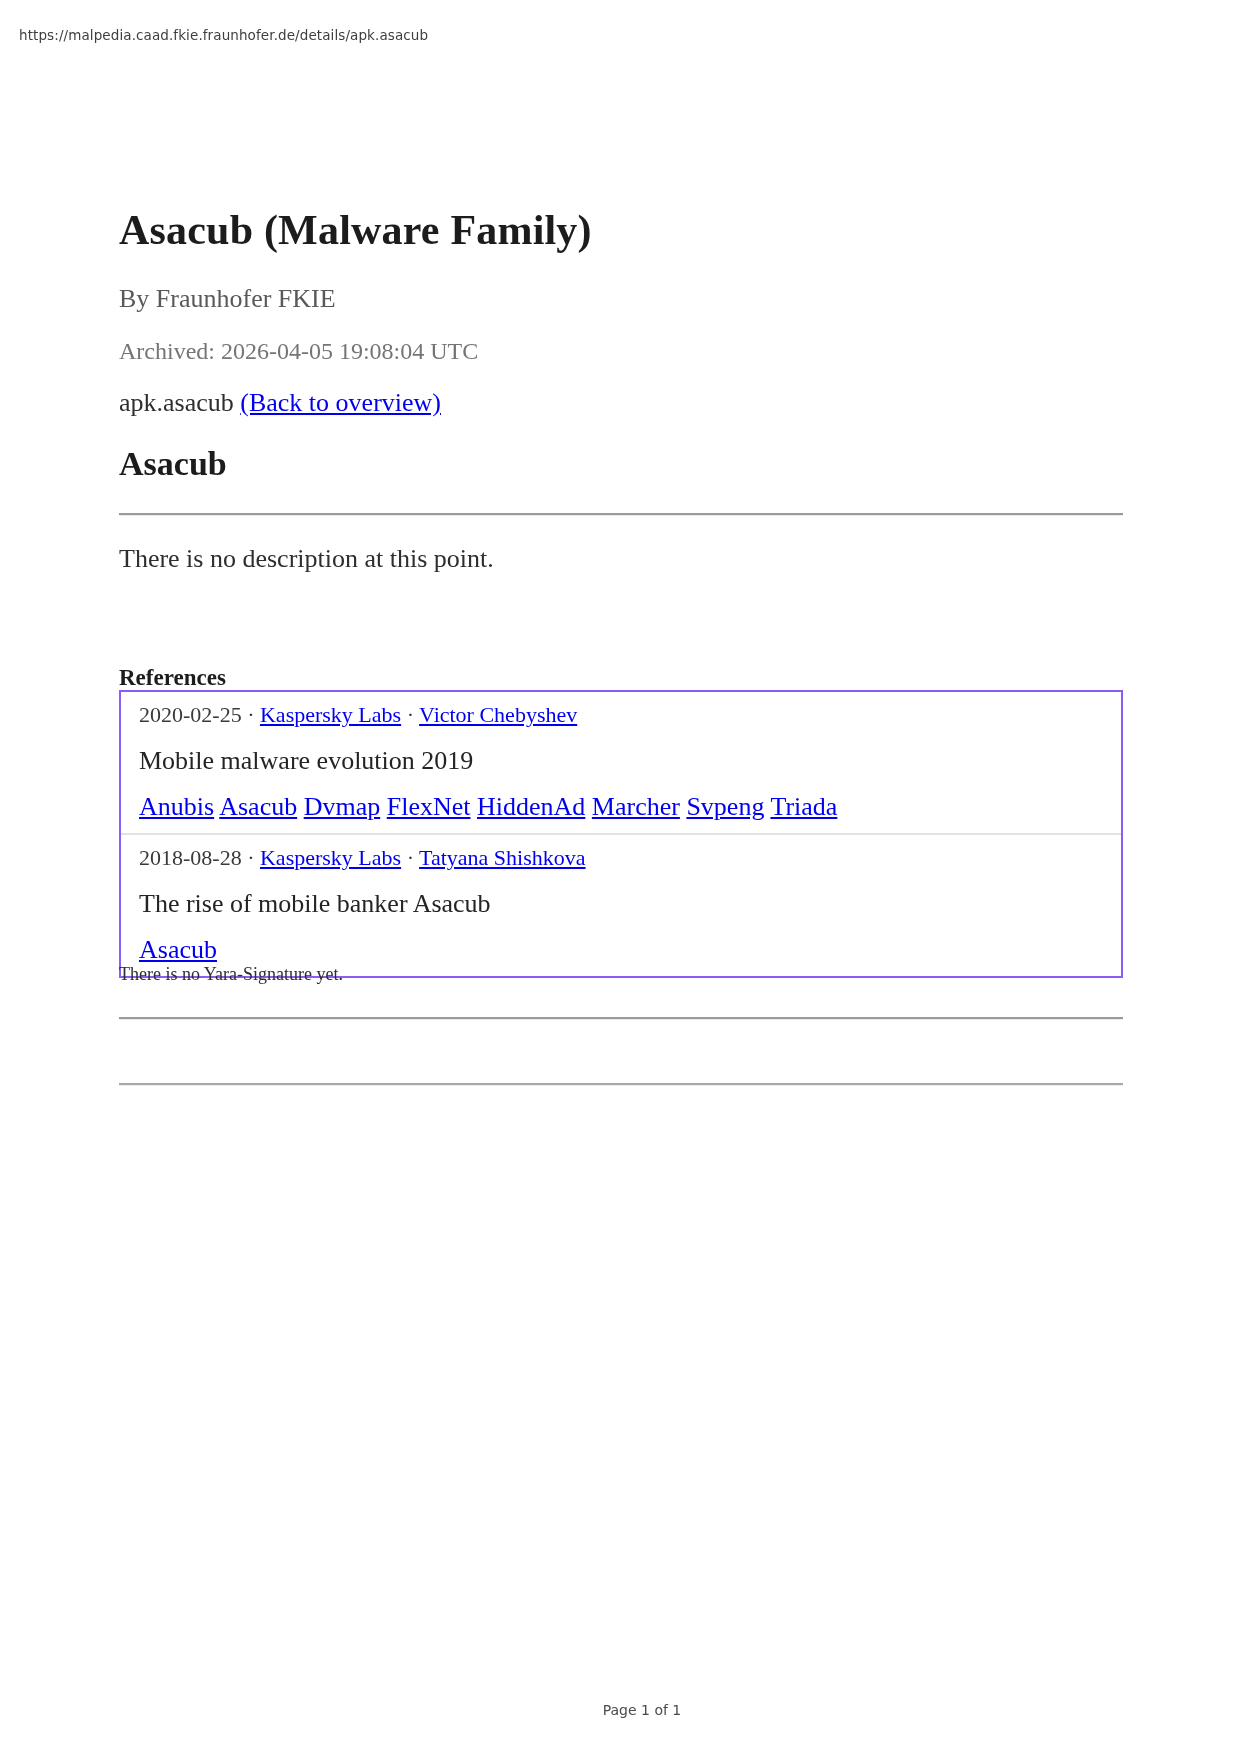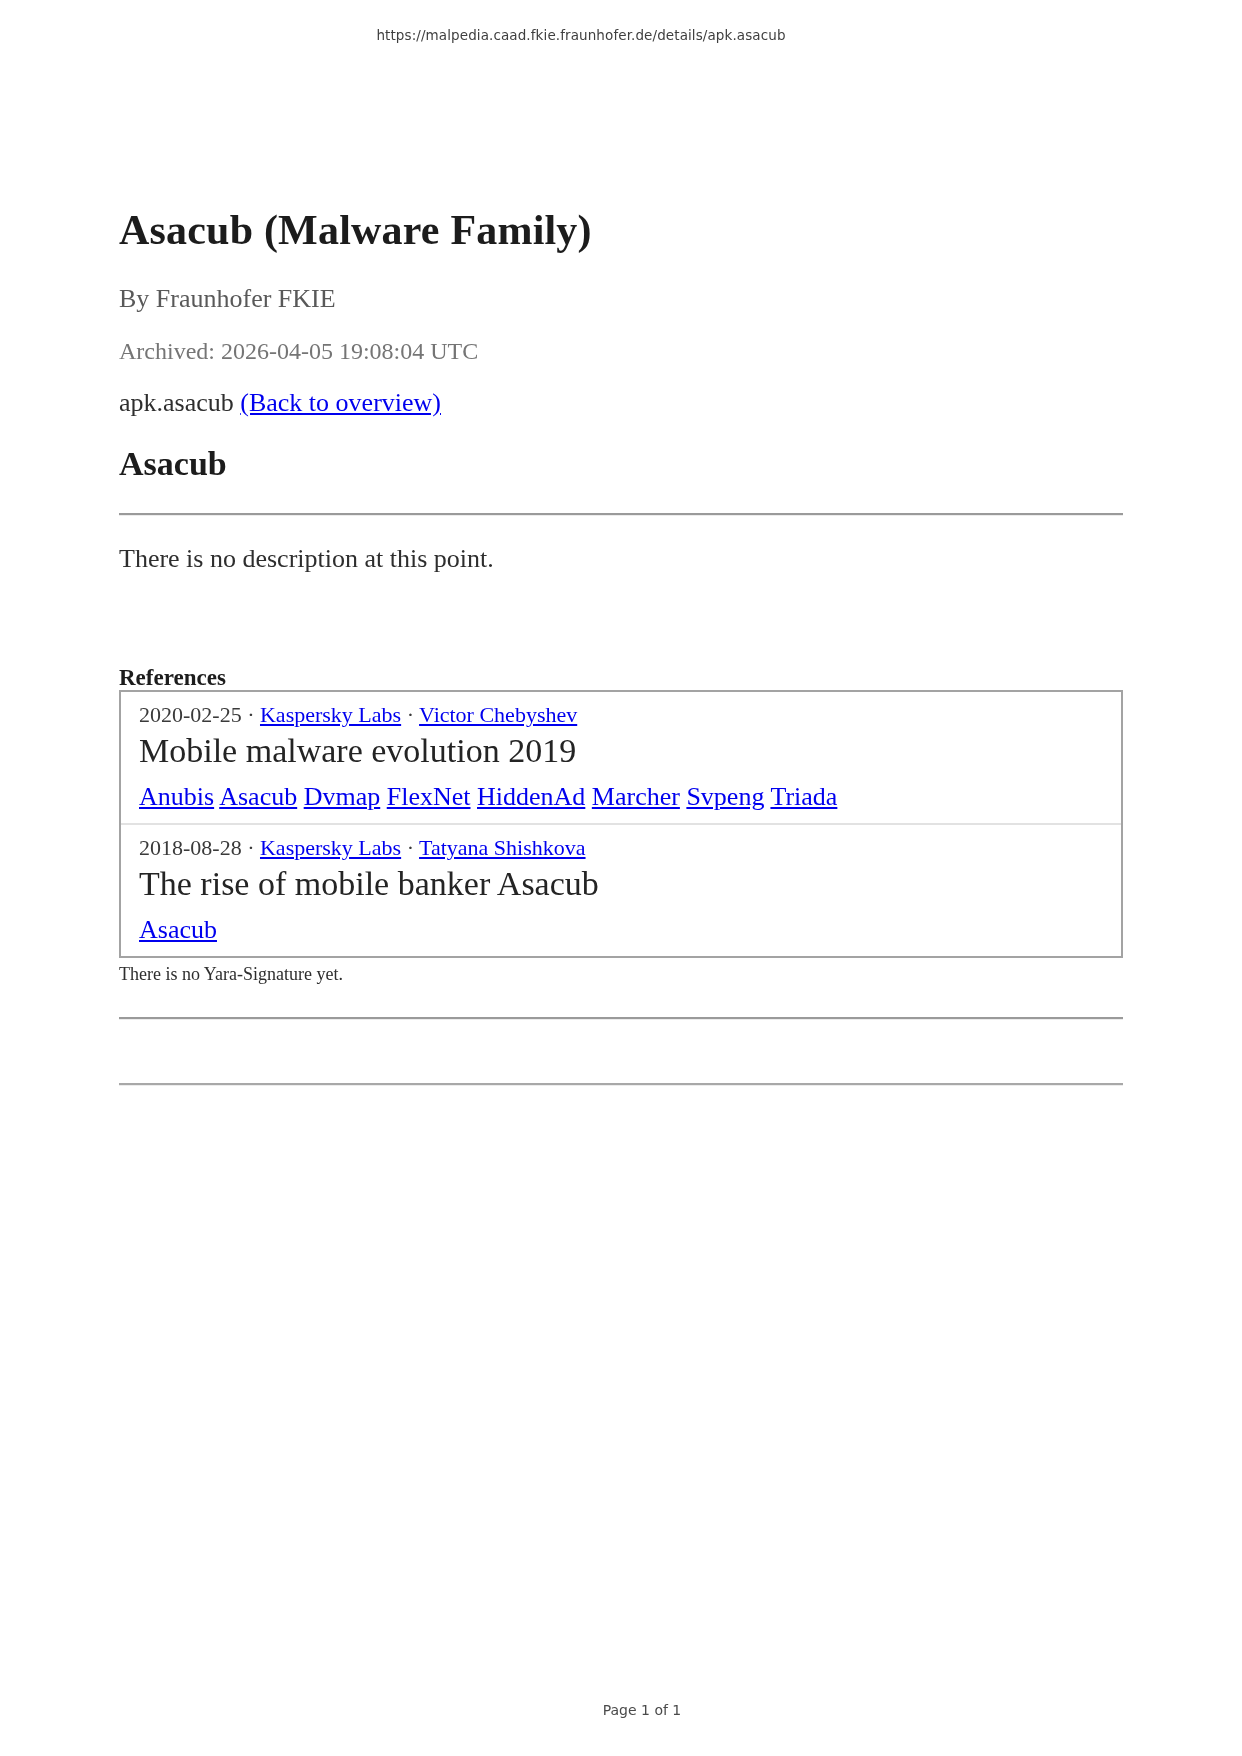--- a/index.html
+++ b/index.html
@@ -12,25 +12,25 @@
     font-family: "Liberation Serif", "DejaVu Serif", serif;
     color: #2e2e2e;
   }
 
   
   .print-header {
     position: absolute;
     top: 27px;
     left: 0;
     width: 1162px;
-    text-align: center;
     font-family: "DejaVu Sans", "Liberation Sans", sans-serif;
     font-size: 13.5px;
     color: #3f3f3f;
     letter-spacing: 0.1px;
+    padding-left: 19px;
   }
   .print-footer {
     position: absolute;
     top: 1702px;
     left: 0;
     width: 100%;
     text-align: center;
     font-family: "DejaVu Sans", "Liberation Sans", sans-serif;
     font-size: 14px;
     color: #4a4a4a;
@@ -102,32 +102,32 @@
     line-height: 1;
     font-weight: bold;
     color: #1c1c1c;
     margin-top: 38px;
   }
 
   
   .ref-list {
     top: 690px;
     width: 1004px;
-    border: 2px solid #a3a3a3;
+    border: 2px solid #8b5cf6;
   }
   .ref-item { padding: 10px 18px; }
   .ref-item + .ref-item { border-top: 2px solid #e2e2e2; }
   .ref-meta {
     font-size: 22px;
     line-height: 26px;
     color: #3a3a3a;
   }
   .ref-title {
-    margin-top: 7px;
-    font-size: 34px;
+    margin-top: 17px;
+    font-size: 26px;
     line-height: 32px;
     color: #242424;
   }
   .ref-families {
     margin-top: 14px;
     font-size: 26px;
     line-height: 32px;
   }
 
   .yara-note {

